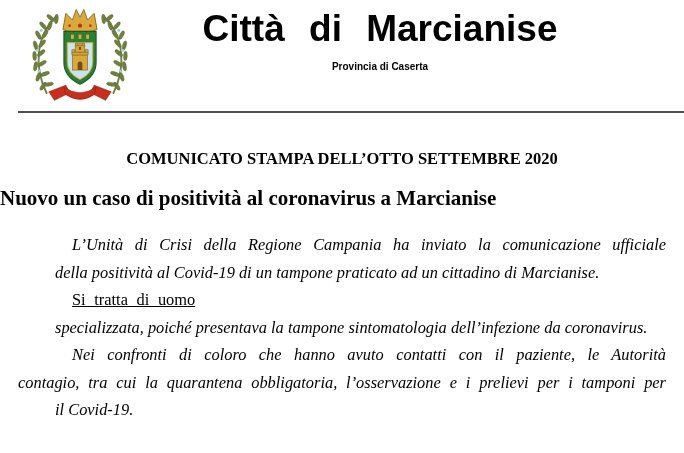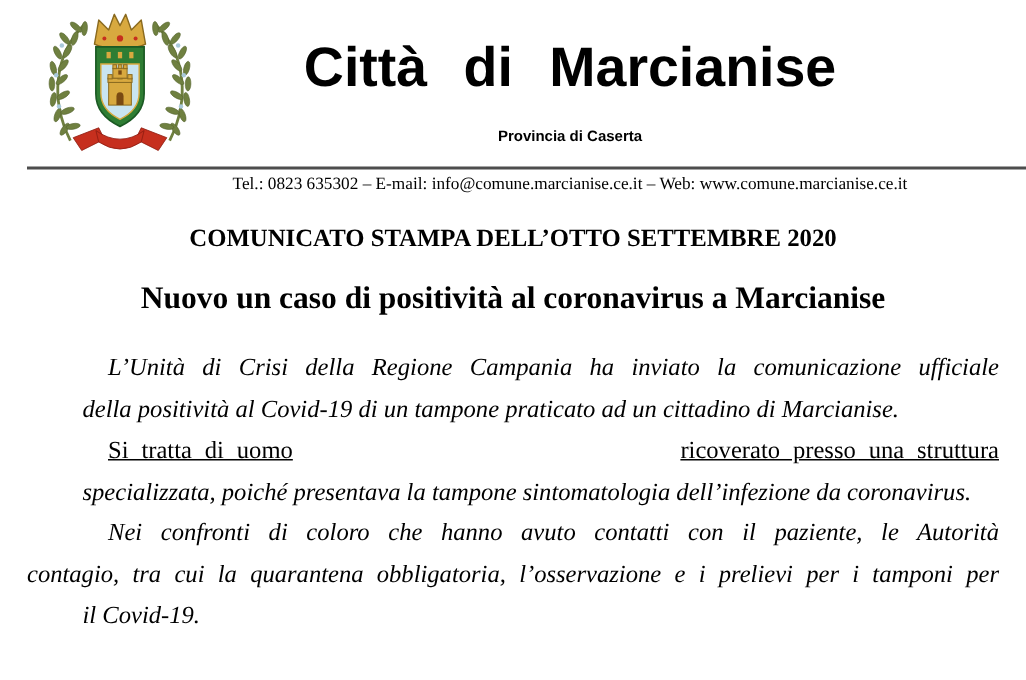--- a/index.html
+++ b/index.html
@@ -22,21 +22,21 @@
     position:absolute;left:140px;top:8px;width:480px;
     text-align:center;
   }
   .city-title{
     font-family:"Liberation Sans", sans-serif;
     font-weight:bold;
     font-size:37px;
     line-height:1.15;
     word-spacing:14px;
     letter-spacing:0px;
-    margin:16px;
+    margin:0;
   }
   .province{
     font-family:"Liberation Sans", sans-serif;
     font-weight:bold;
     font-size:10px;
     line-height:17px;
     margin-top:7px;
   }
   .contact-line{
     font-family:"Liberation Serif", serif;
@@ -52,21 +52,20 @@
   }
   
   .kicker{
     position:absolute;left:0;top:149px;width:684px;
     text-align:center;
     font-weight:bold;
     font-size:16.5px;
   }
   .headline{
     position:absolute;left:0;top:186px;width:684px;
-    text-align:center;
     font-weight:bold;
     font-size:21px;
   }
   
   .body-text{
     position:absolute;left:18px;top:231px;width:648px;
     font-size:16.4px;
     line-height:27.5px;
   }
   .line{
@@ -154,35 +153,33 @@
       <rect x="53.8" y="40.5" width="2.5" height="2.8" fill="var(--crest-gold)"></rect>
       <rect x="57.5" y="40.5" width="2.5" height="2.8" fill="var(--crest-gold)"></rect>
       <rect x="53.8" y="44.5" width="2.4" height="3" fill="var(--crest-brown)" stroke="none"></rect>
       <path d="M52.5,69 v-6 a2.5,3 0 0 1 5,0 v6 z" fill="var(--crest-brown)" stroke="none"></path>
     </g>
   </svg>
 
   <div class="masthead-text">
     <h1 class="city-title">Città di Marcianise</h1>
     <div class="province">Provincia di Caserta</div>
-    <div class="contact-line">Tel.: 0823 635302 – E-mail: info@comune.marcianise.ce.it – Web: www.comune.marcianise.ce.it</div>
   </div>
 
   <div class="header-rule"></div>
 
   <div class="kicker">COMUNICATO STAMPA DELL’OTTO SETTEMBRE 2020</div>
   <div class="headline">Nuovo un caso di positività al coronavirus a Marcianise</div>
 
   <div class="body-text">
     <div class="line indent">L’Unità di Crisi della Regione Campania ha inviato la comunicazione ufficiale</div>
     <div class="line last">della positività al Covid-19 di un tampone praticato ad un cittadino di Marcianise.</div>
     <div class="gap-line">
       <span class="lead">Si tratta di uomo</span>
       <span class="redacted-gap"></span>
-      <span>ricoverato presso una struttura</span>
     </div>
     <div class="line last">specializzata, poiché presentava la tampone sintomatologia dell’infezione da coronavirus.</div>
     <div class="line indent">Nei confronti di coloro che hanno avuto contatti con il paziente, le Autorità</div>
     <div class="line">contagio, tra cui la quarantena obbligatoria, l’osservazione e i prelievi per i tamponi per</div>
     <div class="line last">il Covid-19.</div>
   </div>
 
 </div>
 
 </body></html>

